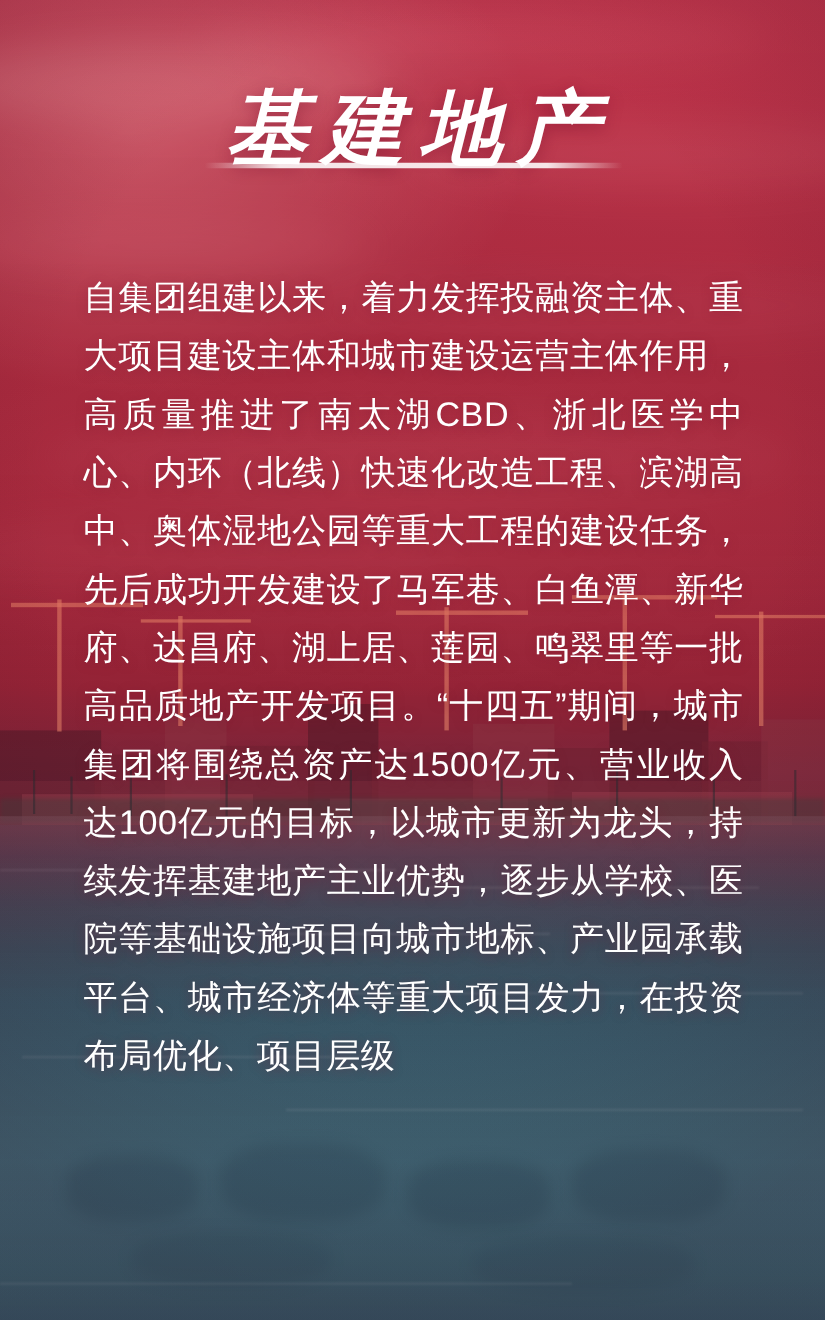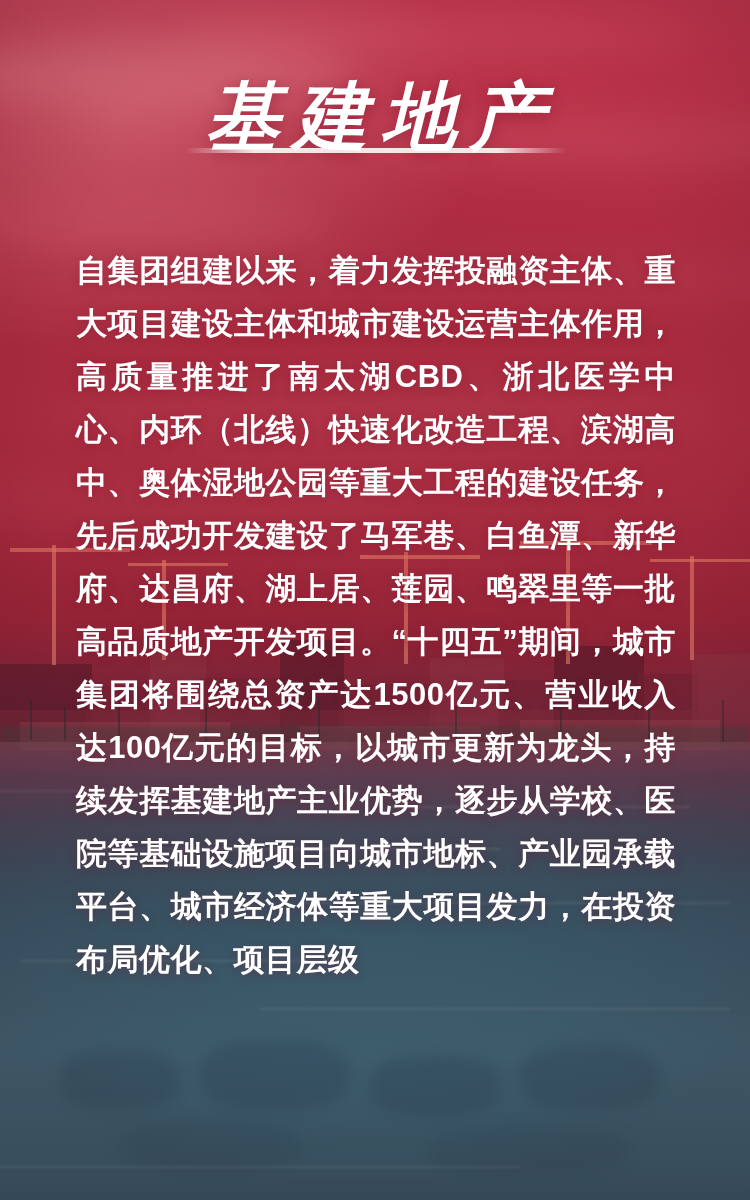--- a/index.html
+++ b/index.html
@@ -184,21 +184,20 @@
     top: 244px;
     width: 600px;
     color: #ffffff;
     font-size: 31px;
     line-height: 53px;
     letter-spacing: 0.5px;
     text-align: justify;
     text-justify: inter-ideograph;
     text-shadow: 0 2px 10px rgba(120,20,45,0.40);
     white-space: pre-wrap;
-    font-weight: bold;
   }
 </style>
 </head>
 <body>
 
 <div id="poster">
 
   <div class="bg-layer bg-base"></div>
 
   <div class="bg-layer">

